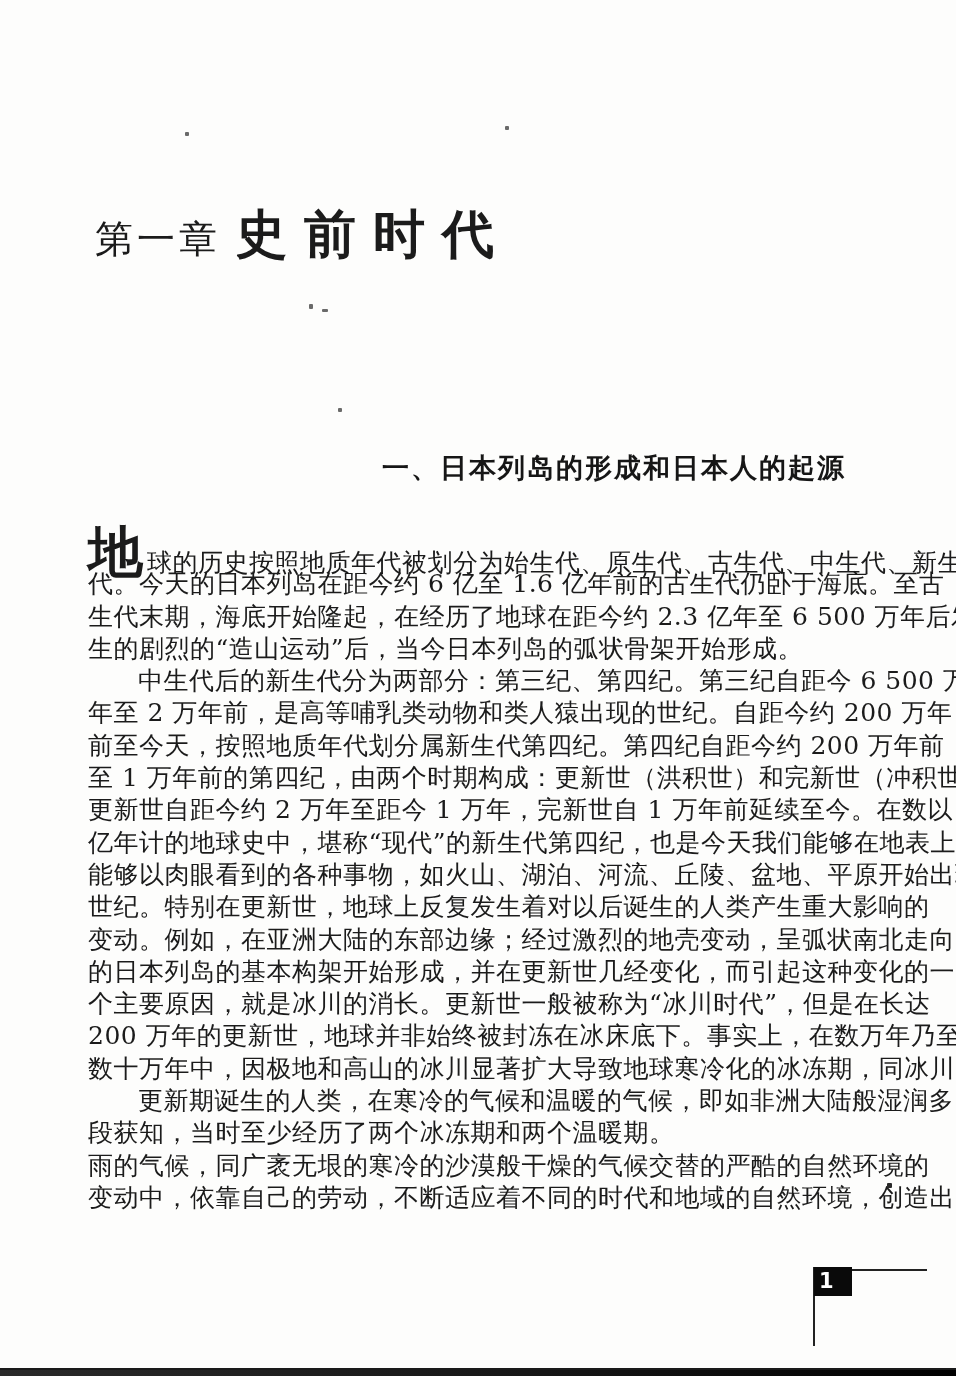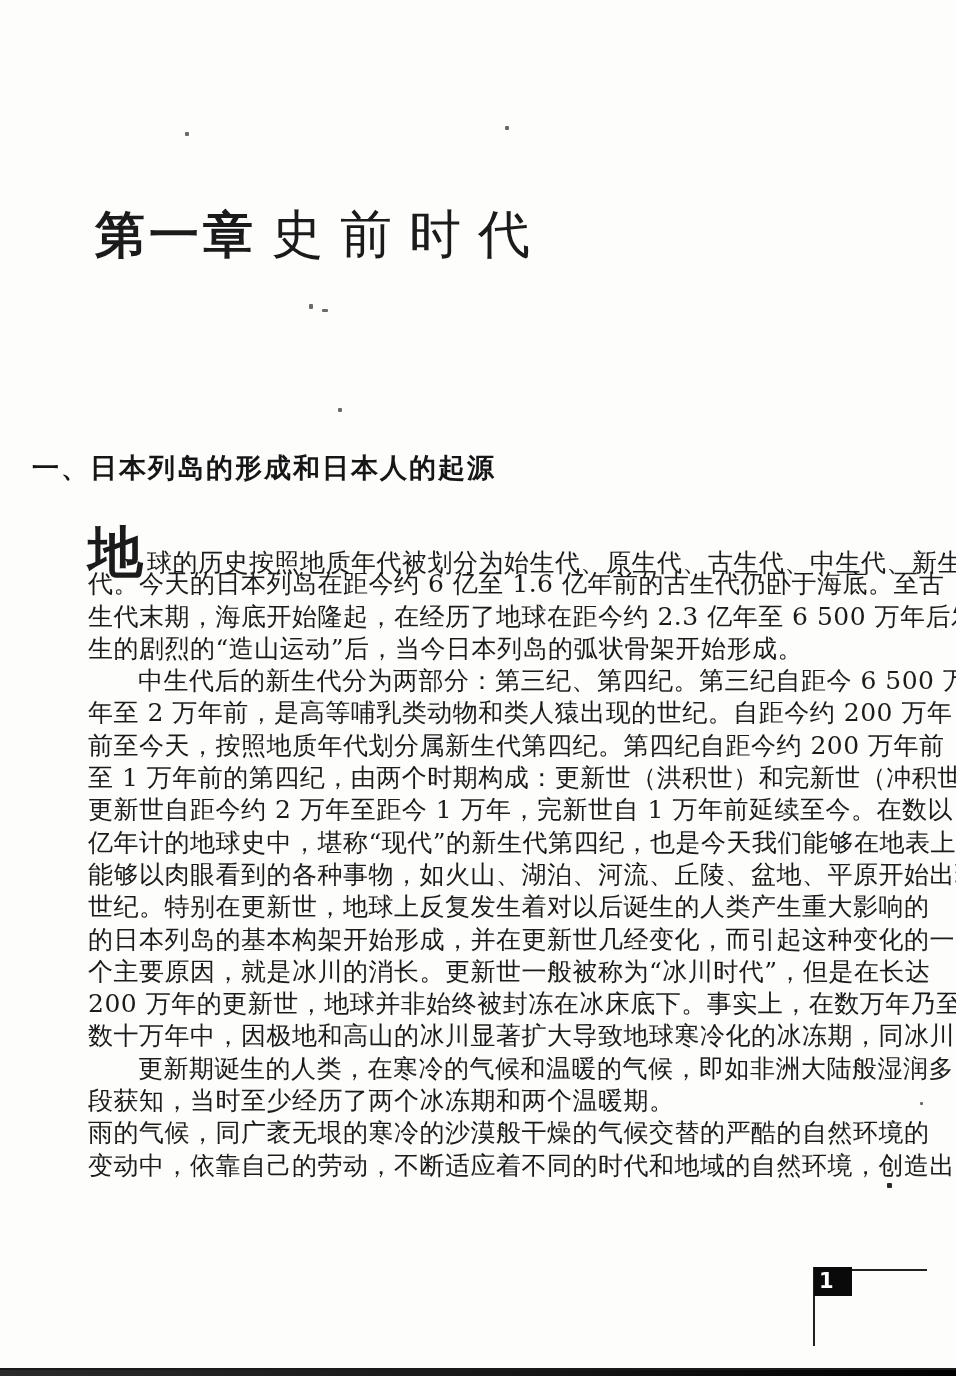--- a/index.html
+++ b/index.html
@@ -13,35 +13,35 @@
   }
   
   .chapter-heading {
     position: absolute;
     left: 95px; top: 200px;
     display: flex;
     align-items: baseline;
     white-space: nowrap;
   }
   .chapter-label {
-    font-size: 50px;
-    font-weight: 700;
+    font-size: 38px;
+    font-weight: 400;
     letter-spacing: 4px;
     margin-right: 14px;
   }
   .chapter-title {
     font-size: 52px;
-    font-weight: 400;
+    font-weight: 700;
     letter-spacing: 17px;
   }
   
   .section-title {
     position: absolute;
     left: 0; right: 110px; top: 450px;
-    text-align: left;
+    text-align: right;
     font-family: "DejaVu Sans", sans-serif;
     font-weight: 700;
     font-size: 27px;
     letter-spacing: 2px;
     color: #161616;
     margin-left: 32px;
   }
   
   .body-text {
     position: absolute;
@@ -145,20 +145,21 @@
   <div class="line para-end">生的剧烈的“造山运动”后，当今日本列岛的弧状骨架开始形成。</div>
 
   <div class="line indent">中生代后的新生代分为两部分：第三纪、第四纪。第三纪自距今 6 500 万</div>
   <div class="line">年至 2 万年前，是高等哺乳类动物和类人猿出现的世纪。自距今约 200 万年</div>
   <div class="line">前至今天，按照地质年代划分属新生代第四纪。第四纪自距今约 200 万年前</div>
   <div class="line">至 1 万年前的第四纪，由两个时期构成：更新世（洪积世）和完新世（冲积世）。</div>
   <div class="line">更新世自距今约 2 万年至距今 1 万年，完新世自 1 万年前延续至今。在数以</div>
   <div class="line">亿年计的地球史中，堪称“现代”的新生代第四纪，也是今天我们能够在地表上</div>
   <div class="line">能够以肉眼看到的各种事物，如火山、湖泊、河流、丘陵、盆地、平原开始出现的</div>
   <div class="line">世纪。特别在更新世，地球上反复发生着对以后诞生的人类产生重大影响的</div>
+  <div class="line">变动。例如，在亚洲大陆的东部边缘；经过激烈的地壳变动，呈弧状南北走向</div>
   <div class="line">的日本列岛的基本构架开始形成，并在更新世几经变化，而引起这种变化的一</div>
   <div class="line">个主要原因，就是冰川的消长。更新世一般被称为“冰川时代”，但是在长达</div>
   <div class="line">200 万年的更新世，地球并非始终被封冻在冰床底下。事实上，在数万年乃至</div>
   <div class="line">数十万年中，因极地和高山的冰川显著扩大导致地球寒冷化的冰冻期，同冰川</div>
   <div class="line indent">更新期诞生的人类，在寒冷的气候和温暖的气候，即如非洲大陆般湿润多</div>
 
   <div class="line para-end">段获知，当时至少经历了两个冰冻期和两个温暖期。</div>
   <div class="line">雨的气候，同广袤无垠的寒冷的沙漠般干燥的气候交替的严酷的自然环境的</div>
   <div class="line">变动中，依靠自己的劳动，不断适应着不同的时代和地域的自然环境，创造出</div>
 </div>

